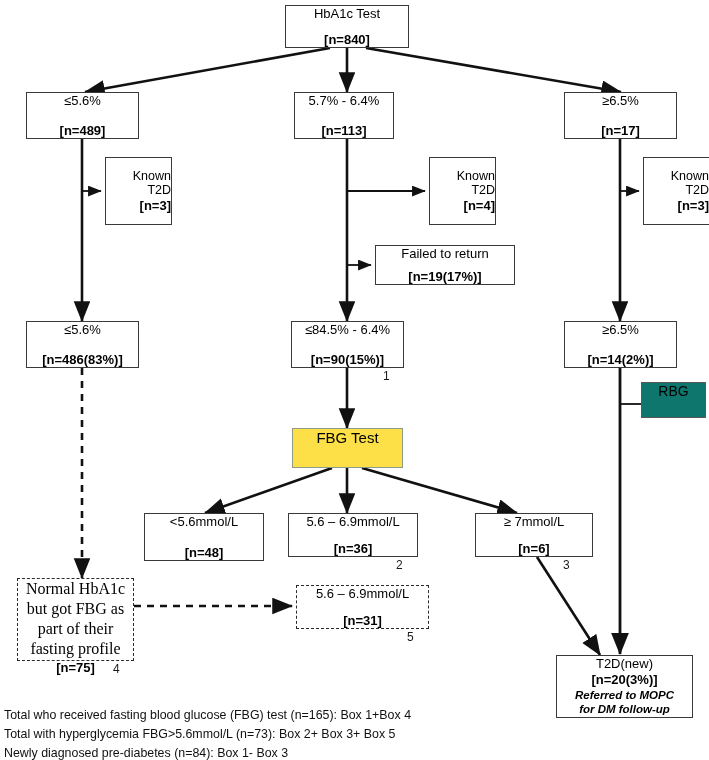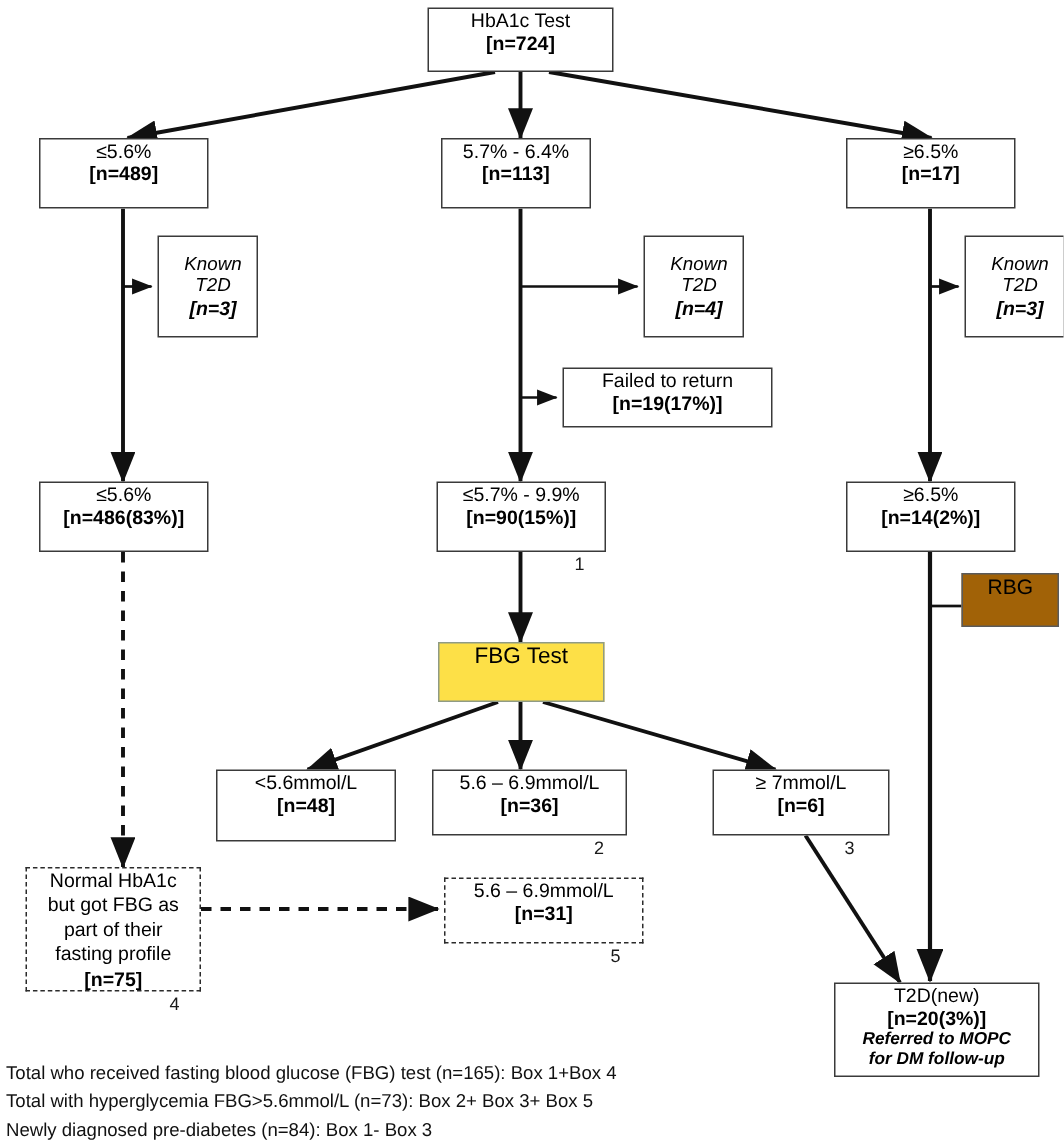--- a/index.html
+++ b/index.html
@@ -7,38 +7,38 @@
     width:709px;height:760px;position:relative;overflow:hidden;
     font-family:"Liberation Sans","DejaVu Sans",sans-serif;
     color:#000;
   }
   #canvas{position:absolute;left:0;top:0;width:709px;height:760px;}
   svg.edges{position:absolute;left:0;top:0;width:709px;height:760px;pointer-events:none;}
 
   .node{
     position:absolute;box-sizing:border-box;
     border:1.5px solid #3a3a3a;background:#ffffff;
-    display:flex;flex-direction:column;align-items:center;justify-content:flex-start;
+    display:flex;flex-direction:column;align-items:center;justify-content:space-between;
     text-align:center;line-height:1.18;
   }
   .node .l1{font-size:13px;}
   .node .l2{font-size:13px;font-weight:bold;}
   .node .l3{font-size:11.5px;font-style:italic;font-weight:bold;}
 
   .node.small .l1{font-size:12.5px;}
-  .node.leftal{align-items:center;text-align:left;padding-left:7px;font-style:italic;}
+  .node.leftal{align-items:flex-end;text-align:left;padding-left:7px;}
 
   .node.dashed{border:1.6px dashed #2b2b2b;}
   .node.green{background:#fde047;border:1.5px solid #8f9b85;}
   .node.green .l1{font-size:15px;}
-  .node.grey{background:#a16207;border:1.5px solid #5a5a5a;}
+  .node.grey{background:#0f766e;border:1.5px solid #5a5a5a;}
   .node.grey .l1{font-size:14px;}
 
   .node.multi{line-height:1.26;}
-  .node.multi .l1{font-size:13px;}
+  .node.multi .l1{font-size:16px;font-family:Liberation Serif, serif;}
 
   .boxnum{position:absolute;font-size:12px;color:#1a1a1a;}
 
   .footnotes{
     position:absolute;left:4px;top:706px;width:700px;
     font-size:12.4px;line-height:1.52;color:#111;
   }
   .footnotes div{white-space:nowrap;}
 </style>
 </head>
@@ -81,21 +81,21 @@
     <path d="M332,468 L205,513" stroke="#111" stroke-width="2.6" fill="none" marker-end="url(#ah)"></path>
     <path d="M362,468 L517,513" stroke="#111" stroke-width="2.6" fill="none" marker-end="url(#ah)"></path>
 
     <path d="M537,557 L600,655" stroke="#111" stroke-width="2.6" fill="none" marker-end="url(#ah)"></path>
 
     <path d="M134,606 L292,606" stroke="#111" stroke-width="2.6" fill="none" stroke-dasharray="7,6" marker-end="url(#ah)"></path>
   </svg>
 
   <div class="node" style="left:285px;top:5px;width:124px;height:43px;">
     <span class="l1">HbA1c Test</span>
-    <span class="l2">[n=724]</span>
+    <span class="l2">[n=840]</span>
   </div>
 
   <div class="node" style="left:26px;top:92px;width:113px;height:47px;">
     <span class="l1">≤5.6%</span>
     <span class="l2">[n=489]</span>
   </div>
 
   <div class="node" style="left:294px;top:92px;width:100px;height:47px;">
     <span class="l1">5.7% - 6.4%</span>
     <span class="l2">[n=113]</span>
@@ -128,21 +128,21 @@
     <span class="l1">Failed to return</span>
     <span class="l2">[n=19(17%)]</span>
   </div>
 
   <div class="node" style="left:26px;top:321px;width:113px;height:47px;">
     <span class="l1">≤5.6%</span>
     <span class="l2">[n=486(83%)]</span>
   </div>
 
   <div class="node" style="left:291px;top:321px;width:113px;height:47px;">
-    <span class="l1">≤5.7% - 9.9%</span>
+    <span class="l1">≤84.5% - 6.4%</span>
     <span class="l2">[n=90(15%)]</span>
   </div>
   <span class="boxnum" style="left:383px;top:369px;">1</span>
 
   <div class="node" style="left:564px;top:321px;width:113px;height:47px;">
     <span class="l1">≥6.5%</span>
     <span class="l2">[n=14(2%)]</span>
   </div>
 
   <div class="node grey" style="left:641px;top:382px;width:65px;height:36px;">

